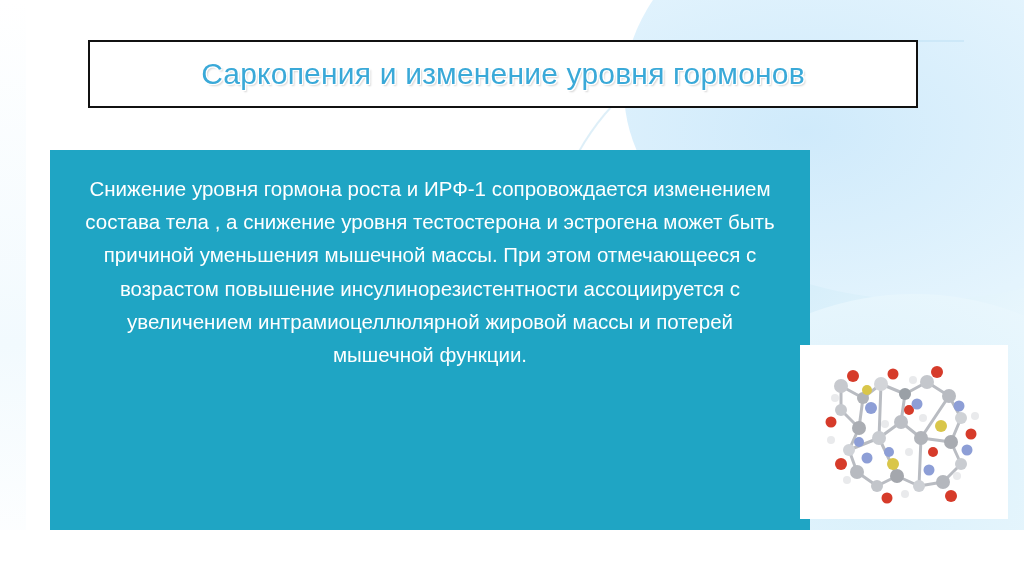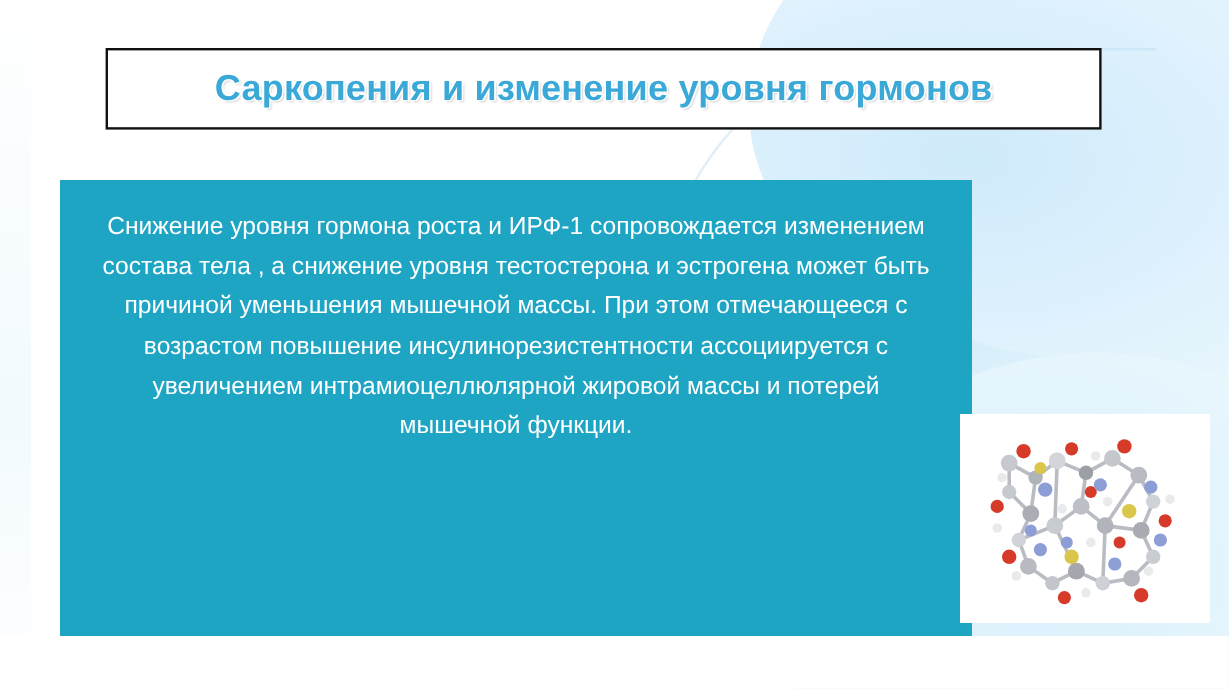--- a/index.html
+++ b/index.html
@@ -79,21 +79,21 @@
     height: 68px;
     border: 2px solid #111111;
     background: #ffffff;
     display: flex;
     align-items: center;
     justify-content: center;
     box-sizing: border-box;
   }
   .title-text {
     font-size: 30px;
-    font-weight: bold;
+    font-weight: normal;
     color: #3aa9d8;
     letter-spacing: 0.2px;
     text-shadow:
       -1.2px -1.2px 0 #ffffff,
        1.2px -1.2px 0 #ffffff,
       -1.2px  1.2px 0 #ffffff,
        1.2px  1.2px 0 #ffffff,
        0 0 2px #ffffff,
        2px 2px 2px rgba(0,0,0,0.18);
     white-space: nowrap;

